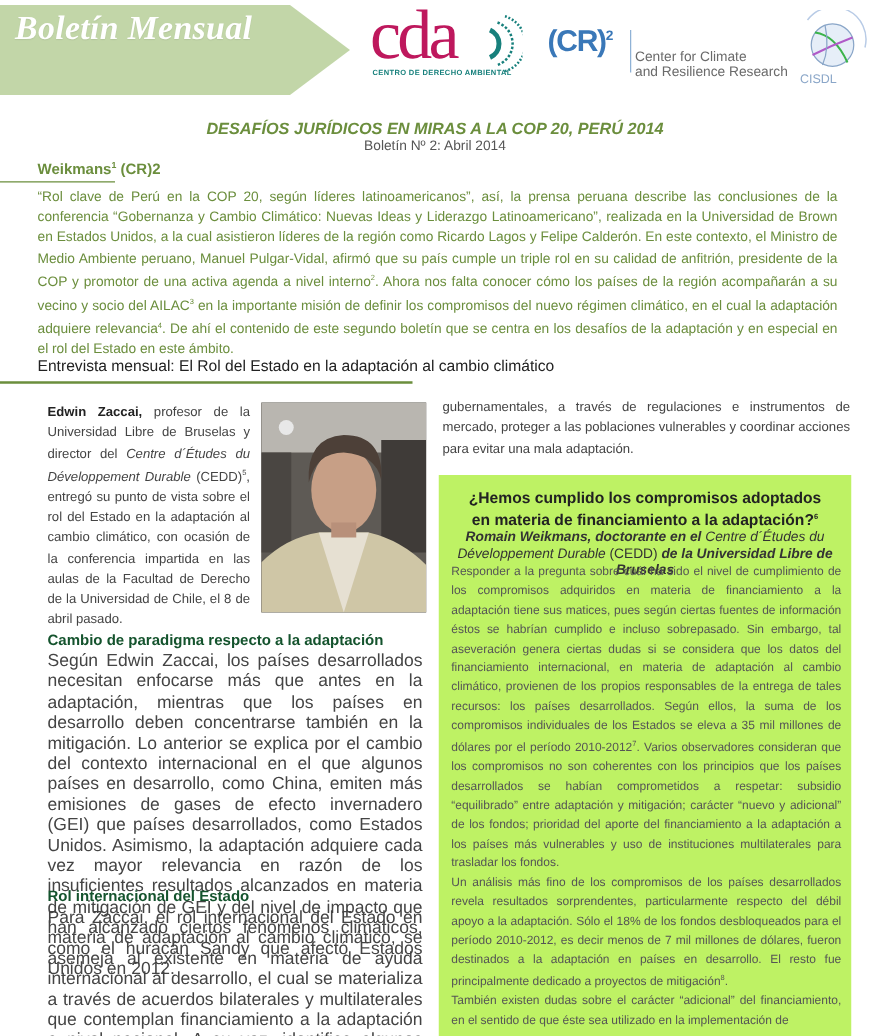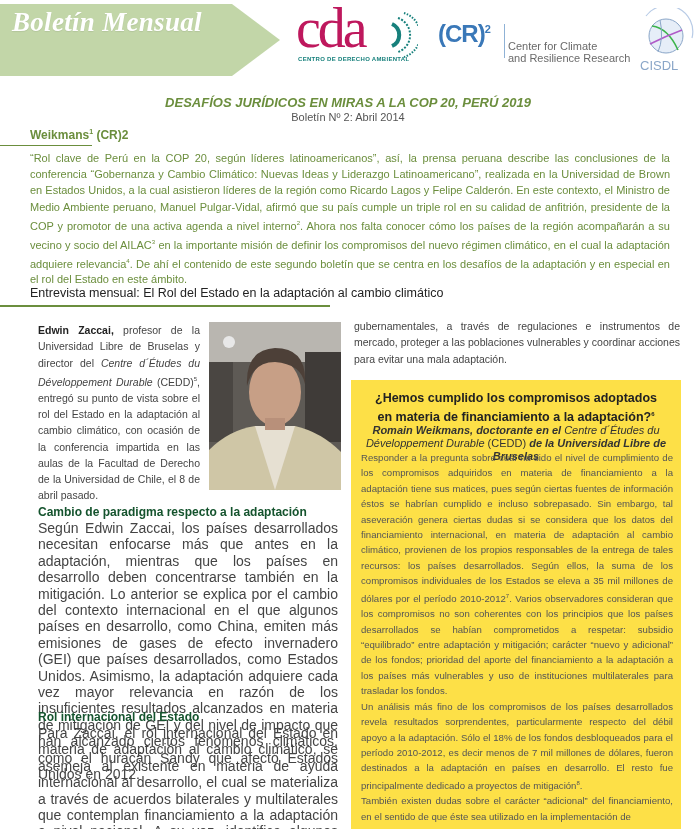--- a/index.html
+++ b/index.html
@@ -18,21 +18,21 @@
 
   .logo-cr2 { position: absolute; left: 438px; top: 14px; width: 200px; height: 50px; }
   .cr2-mark { position: absolute; left: 0; top: 6px; font-size: 24px; font-weight: bold; color: #3a78b8; letter-spacing: -1px; }
   .cr2-mark sup { font-size: 11px; }
   .cr2-divider { position: absolute; left: 66px; top: 10px; width: 1px; height: 34px; background: #8fb2d6; }
   .cr2-line { position: absolute; left: 70px; font-size: 11px; color: #6a6a6a; white-space: nowrap; }
   .cr2-line.l1 { top: 26px; }
   .cr2-line.l2 { top: 38px; text-align: center; }
 
   .logo-cisdl { position: absolute; left: 634px; top: 8px; width: 62px; height: 64px; }
-  .cisdl-label { position: absolute; left: 6px; top: 50px; font-size: 13px; color: #8aa6c8; }
+  .cisdl-label { position: absolute; left: 6px; top: 50px; font-size: 10px; color: #8aa6c8; }
 
   
   .main-title { position: absolute; left: 0; width: 696px; top: 95px; text-align: center; font-weight: bold; font-style: italic; font-size: 13px; color: #6b8e3d; }
   .subtitle { position: absolute; left: 0; width: 696px; top: 111px; text-align: center; font-size: 11px; color: #555; }
   .editorial-head { position: absolute; left: 30px; top: 128px; font-weight: bold; font-size: 12px; color: #6b8e3d; }
   .editorial-head sup { font-size: 7px; }
   .editorial-rule { position: absolute; left: 0; top: 145px; width: 92px; height: 1px; background: #6b8e3d; }
 
   .editorial-body { position: absolute; left: 30px; top: 150px; width: 640px; font-size: 11px; line-height: 16.2px; color: #6b8e3d; text-align: justify; }
   .editorial-body sup { font-size: 6px; }
@@ -49,21 +49,21 @@
   .sec-head { position: absolute; left: 38px; font-weight: bold; font-size: 12px; color: #14532d; }
   .sec-body { position: absolute; left: 38px; width: 300px; font-size: 14px; line-height: 16.4px; color: #444; text-align: justify; }
   .sec1-head { top: 505px; }
   .sec1-body { top: 520px; }
   .sec2-head { top: 710px; }
   .sec2-body { top: 725px; }
 
   
   .right-top { position: absolute; left: 354px; top: 318px; width: 326px; font-size: 10.5px; line-height: 16.3px; color: #444; text-align: justify; }
 
-  .box { position: absolute; left: 351px; top: 380px; width: 330px; height: 449px; background: #fde047; }
+  .box { position: absolute; left: 351px; top: 380px; width: 330px; height: 449px; background: #bef264; }
   .box-title { position: absolute; left: 0; width: 330px; top: 10px; text-align: center; font-weight: bold; font-size: 12.5px; line-height: 16px; color: #222; }
   .box-title sup { font-size: 6px; }
   .box-author { position: absolute; left: 8px; width: 314px; top: 44px; text-align: center; font-size: 11px; line-height: 13px; color: #333; }
   .box-author b { font-style: italic; }
   .box-author i { font-style: italic; }
   .box-body { position: absolute; left: 10px; width: 312px; top: 70px; font-size: 9.6px; line-height: 15.4px; color: #555; text-align: justify; }
   .box-body p { margin: 0; }
   .box-body sup { font-size: 6px; }
 </style>
 </head>
@@ -97,21 +97,21 @@
   <svg width="62" height="52">
     <path d="M12,8 A26,26 0 0 1 58,30" stroke="#b8cbe6" stroke-width="1.2" fill="none"></path>
     <circle cx="32" cy="28" r="17" fill="#e6eef8" stroke="#8aa6c8" stroke-width="1"></circle>
     <path d="M18,18 Q34,20 44,42" stroke="#3cb44b" stroke-width="1.6" fill="none"></path>
     <path d="M16,36 Q32,28 48,22" stroke="#b05bc8" stroke-width="1.6" fill="none"></path>
     <path d="M26,12 Q30,30 24,44" stroke="#8aa6c8" stroke-width="1" fill="none"></path>
   </svg>
   <div class="cisdl-label">CISDL</div>
 </div>
 
-<div class="main-title">DESAFÍOS JURÍDICOS EN MIRAS A LA COP 20, PERÚ 2019</div>
+<div class="main-title">DESAFÍOS JURÍDICOS EN MIRAS A LA COP 20, PERÚ 2014</div>
 <div class="subtitle">Boletín Nº 2:  Abril 2014</div>
 
 <div class="editorial-head"><span>Weikmans</span><sup>1</sup><span> (CR)2</span></div>
 <div class="editorial-rule"></div>
 
 <div class="editorial-body"><span>“Rol clave de Perú en la COP 20, según líderes latinoamericanos”, así, la prensa peruana describe las conclusiones de la conferencia “Gobernanza y Cambio Climático: Nuevas Ideas y Liderazgo Latinoamericano”, realizada en la Universidad de Brown en Estados Unidos, a la cual asistieron líderes de la región como Ricardo Lagos y Felipe Calderón. En este contexto, el Ministro de Medio Ambiente peruano, Manuel Pulgar-Vidal, afirmó que su país cumple un triple rol en su calidad de anfitrión, presidente de la COP y promotor de una activa agenda a nivel interno</span><sup>2</sup><span>. Ahora nos falta conocer cómo los países de la región acompañarán a su vecino y socio del AILAC</span><sup>3</sup><span> en la importante misión de definir los compromisos del nuevo régimen climático, en el cual la adaptación adquiere relevancia</span><sup>4</sup><span>. De ahí el contenido de este segundo boletín que se centra en los desafíos de la adaptación y en especial en el rol del Estado en este ámbito.</span></div>
 
 <div class="interview-head">Entrevista mensual:  El Rol del Estado en la adaptación al cambio climático</div>
 <div class="interview-rule"></div>
 

